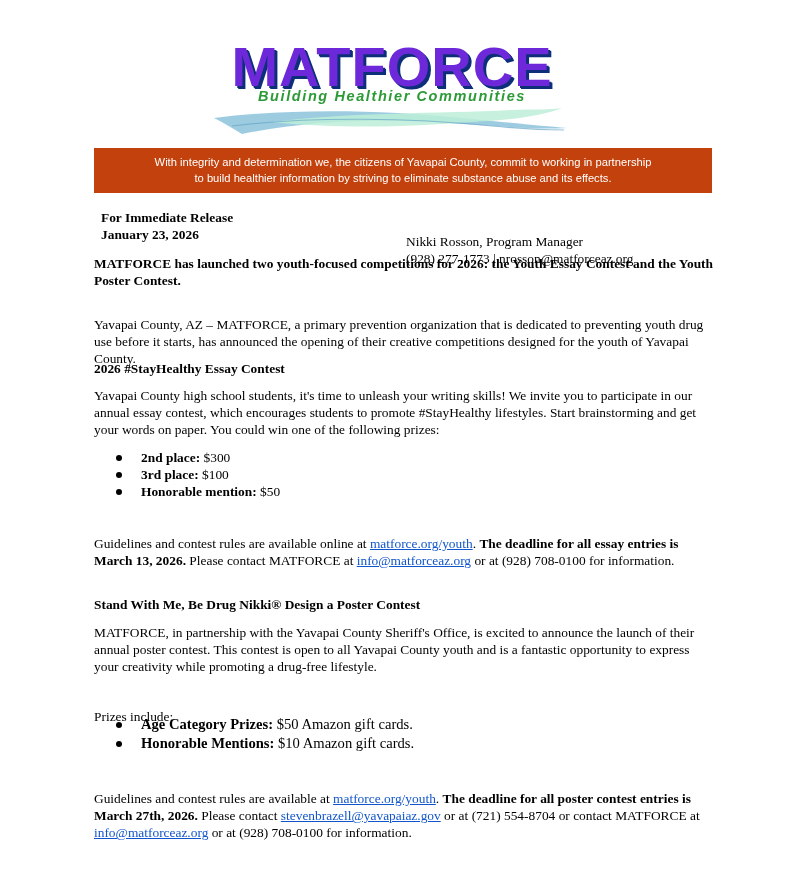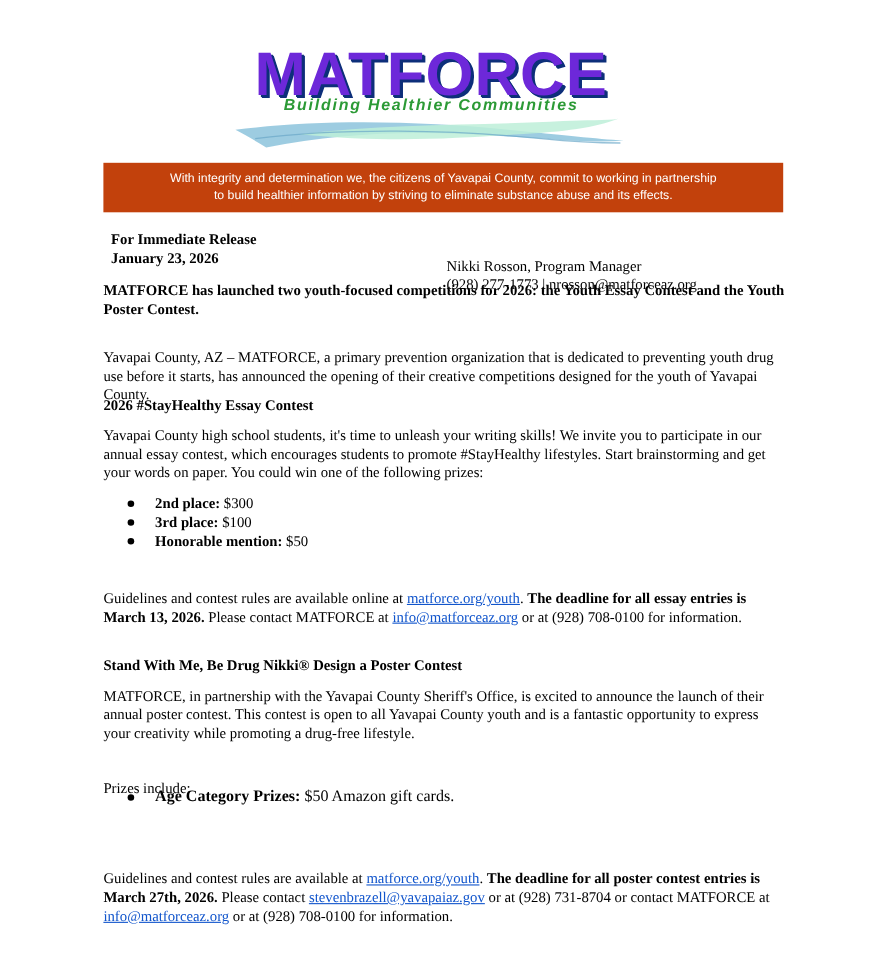--- a/index.html
+++ b/index.html
@@ -91,18 +91,19 @@
   <span>Guidelines and contest rules are available online at </span><a>matforce.org/youth</a><span>. </span><span class="b">The deadline for all essay entries is March 13, 2026.</span><span> Please contact MATFORCE at  </span><a>info@matforceaz.org</a><span> or at (928) 708-0100 for information.</span>
 </div>
 
 <div class="block b" style="top:596px;">Stand With Me, Be Drug Nikki® Design a Poster Contest</div>
 <div class="block" style="top:624px;">MATFORCE, in partnership with the Yavapai County Sheriff's Office, is excited to announce the launch of their annual poster contest. This contest is open to all Yavapai County youth and is a fantastic opportunity to express your creativity while promoting a drug-free lifestyle.</div>
 <div class="block" style="top:686px;margin-top:22px;">Prizes include:</div>
 
 <div class="block" style="top:715px;">
   <ul class="prizes big">
     <li><span class="bullet"></span><span class="b">Age Category Prizes:</span><span> $50 Amazon gift cards.</span></li>
+    <li><span class="bullet"></span><span class="b">Honorable Mentions:</span><span> $10 Amazon gift cards.</span></li>
   </ul>
 </div>
 
 <div class="block" style="top:790px;">
-  <span>Guidelines and contest rules are available at </span><a>matforce.org/youth</a><span>. </span><span class="b">The deadline for all poster contest entries is March 27th, 2026.</span><span> Please contact </span><a>stevenbrazell@yavapaiaz.gov</a><span> or at (928) 731-8704 or contact MATFORCE at </span><a>info@matforceaz.org</a><span> or at (928) 708-0100 for information.</span>
+  <span>Guidelines and contest rules are available at </span><a>matforce.org/youth</a><span>. </span><span class="b">The deadline for all poster contest entries is March 27th, 2026.</span><span> Please contact </span><a>stevenbrazell@yavapaiaz.gov</a><span> or at (721) 554-8704 or contact MATFORCE at </span><a>info@matforceaz.org</a><span> or at (928) 708-0100 for information.</span>
 </div>
 
 </body></html>

